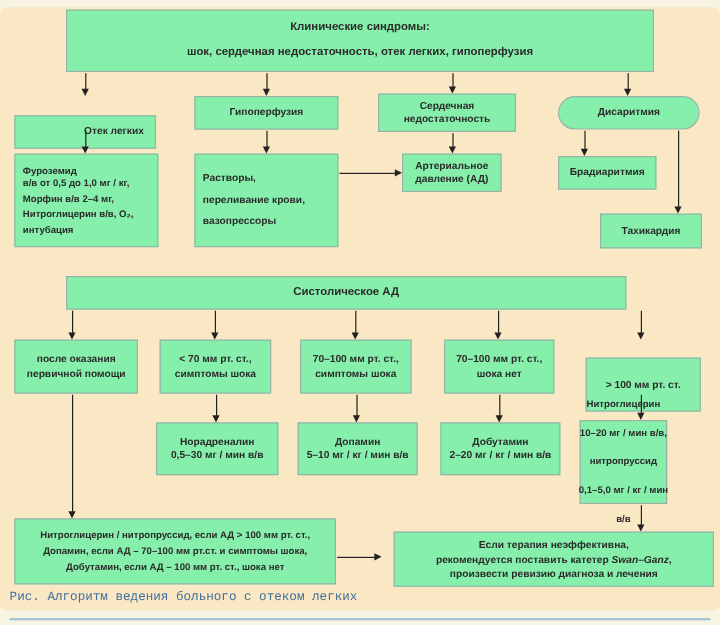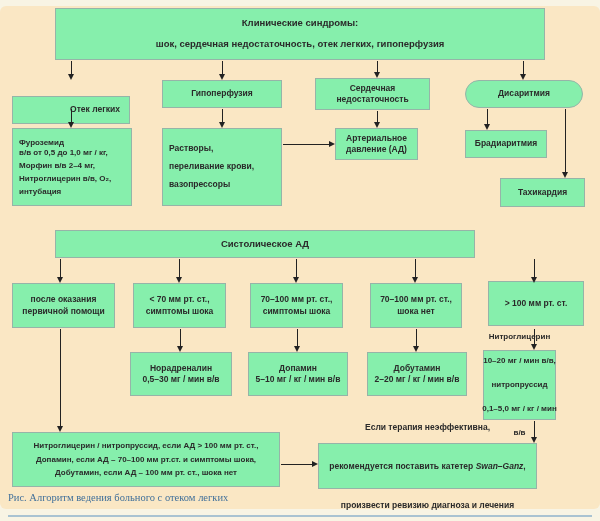--- a/index.html
+++ b/index.html
@@ -18,21 +18,21 @@
   .tightpair{margin-bottom:-3px;}
   
   .av{position:absolute;width:7px;}
   .av::before{content:"";position:absolute;left:3px;top:0;bottom:5px;width:1px;background:#222;}
   .av::after{content:"";position:absolute;left:0;bottom:0;width:0;height:0;
              border-left:3.5px solid transparent;border-right:3.5px solid transparent;border-top:6px solid #222;}
   .ah{position:absolute;height:7px;}
   .ah::before{content:"";position:absolute;top:3px;left:0;right:5px;height:1px;background:#222;}
   .ah::after{content:"";position:absolute;right:0;top:0;width:0;height:0;
              border-top:3.5px solid transparent;border-bottom:3.5px solid transparent;border-left:6px solid #222;}
-  #caption{position:absolute;left:8px;top:492px;font-family:Liberation Serif, serif;
+  #caption{position:absolute;left:8px;top:492px;font-family:Liberation Mono, monospace;
            font-size:10.5px;color:#41709a;}
   #bottom-rule{position:absolute;left:8px;top:515px;width:584px;height:2px;background:#a9c3d2;}
   .em{font-style:italic;}
 </style>
 </head>
 <body>
 
 <div id="root">
   <div id="panel"></div>
 
@@ -71,41 +71,41 @@
     <div class="ln">Артериальное</div>
     <div class="ln">давление (АД)</div>
   </div>
   <div class="bx" style="left:465px;top:130px;width:82px;height:28px;">
     <div class="ln">Брадиаритмия</div>
   </div>
   <div class="bx" style="left:500px;top:178px;width:85px;height:29px;">
     <div class="ln">Тахикардия</div>
   </div>
 
-  <div class="bx fs95" style="left:55px;top:230px;width:420px;height:28px;text-align:center;">
+  <div class="bx fs95" style="left:55px;top:230px;width:467px;height:28px;text-align:center;">
     <div class="ln">Систолическое АД</div>
   </div>
 
   <div class="bx" style="left:12px;top:283px;width:103px;height:45px;">
     <div class="ln">после оказания</div>
     <div class="ln">первичной помощи</div>
   </div>
   <div class="bx" style="left:133px;top:283px;width:93px;height:45px;">
     <div class="ln">&lt; 70 мм рт. ст.,</div>
     <div class="ln">симптомы шока</div>
   </div>
   <div class="bx" style="left:250px;top:283px;width:93px;height:45px;">
     <div class="ln">70–100 мм рт. ст.,</div>
     <div class="ln">симптомы шока</div>
   </div>
   <div class="bx" style="left:370px;top:283px;width:92px;height:45px;">
     <div class="ln">70–100 мм рт. ст.,</div>
     <div class="ln">шока нет</div>
   </div>
-  <div class="bx" style="left:488px;top:281px;width:96px;height:45px;">
+  <div class="bx" style="left:488px;top:298px;width:96px;height:45px;">
     <div class="ln">&gt; 100 мм рт. ст.</div>
   </div>
 
   <div class="bx" style="left:130px;top:352px;width:102px;height:44px;">
     <div class="ln">Норадреналин</div>
     <div class="ln">0,5–30 мг / мин в/в</div>
   </div>
   <div class="bx" style="left:248px;top:352px;width:100px;height:44px;">
     <div class="ln">Допамин</div>
     <div class="ln">5–10 мг / кг / мин в/в</div>
@@ -120,21 +120,21 @@
     <div class="ln">нитропруссид</div>
     <div class="ln">0,1–5,0 мг / кг / мин</div>
     <div class="ln">в/в</div>
   </div>
 
   <div class="bx fs8 lh17" style="left:12px;top:432px;width:268px;height:55px;">
     <div class="ln">Нитроглицерин / нитропруссид, если АД &gt; 100 мм рт. ст.,</div>
     <div class="ln">Допамин, если АД – 70–100 мм рт.ст. и симптомы шока,</div>
     <div class="ln">Добутамин, если АД – 100 мм рт. ст., шока нет</div>
   </div>
-  <div class="bx" style="left:318px;top:443px;width:219px;height:46px;line-height:1.45;gap:27px;">
+  <div class="bx" style="left:328px;top:443px;width:267px;height:46px;line-height:1.45;">
     <div class="ln">Если терапия неэффективна,</div>
     <div class="ln"><span>рекомендуется поставить катетер </span><span class="em">Swan–Ganz</span><span>,</span></div>
     <div class="ln">произвести ревизию диагноза и лечения</div>
   </div>
 
   <div class="av" style="left:68px;top:61px;height:19px;"></div>
   <div class="av" style="left:219px;top:61px;height:19px;"></div>
   <div class="av" style="left:374px;top:61px;height:17px;"></div>
   <div class="av" style="left:520px;top:61px;height:19px;"></div>
   <div class="av" style="left:68px;top:109px;height:19px;"></div>

